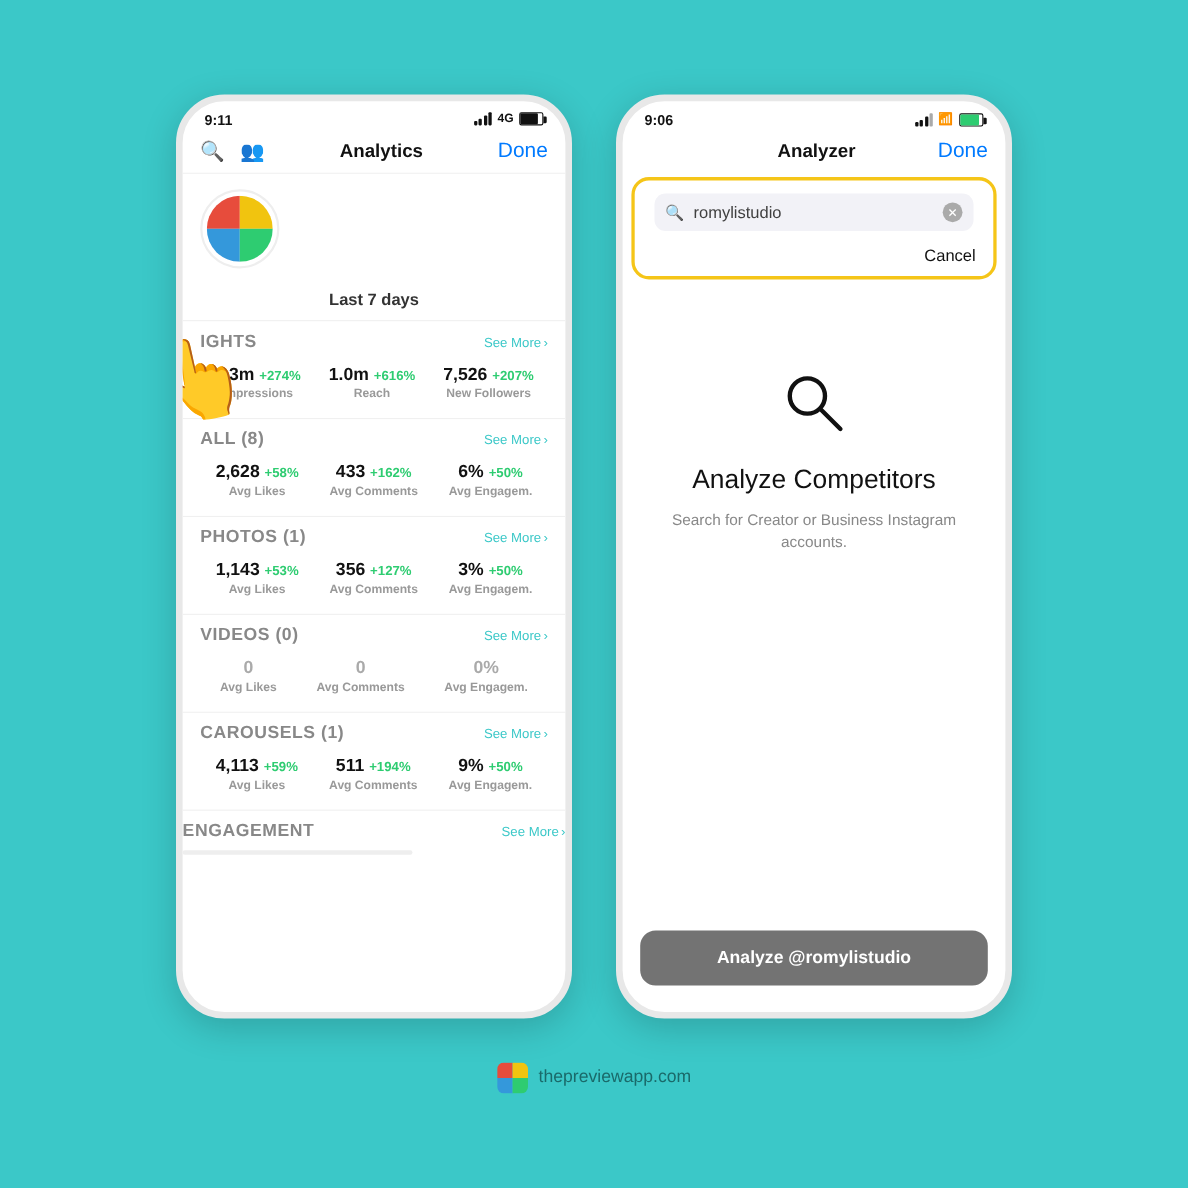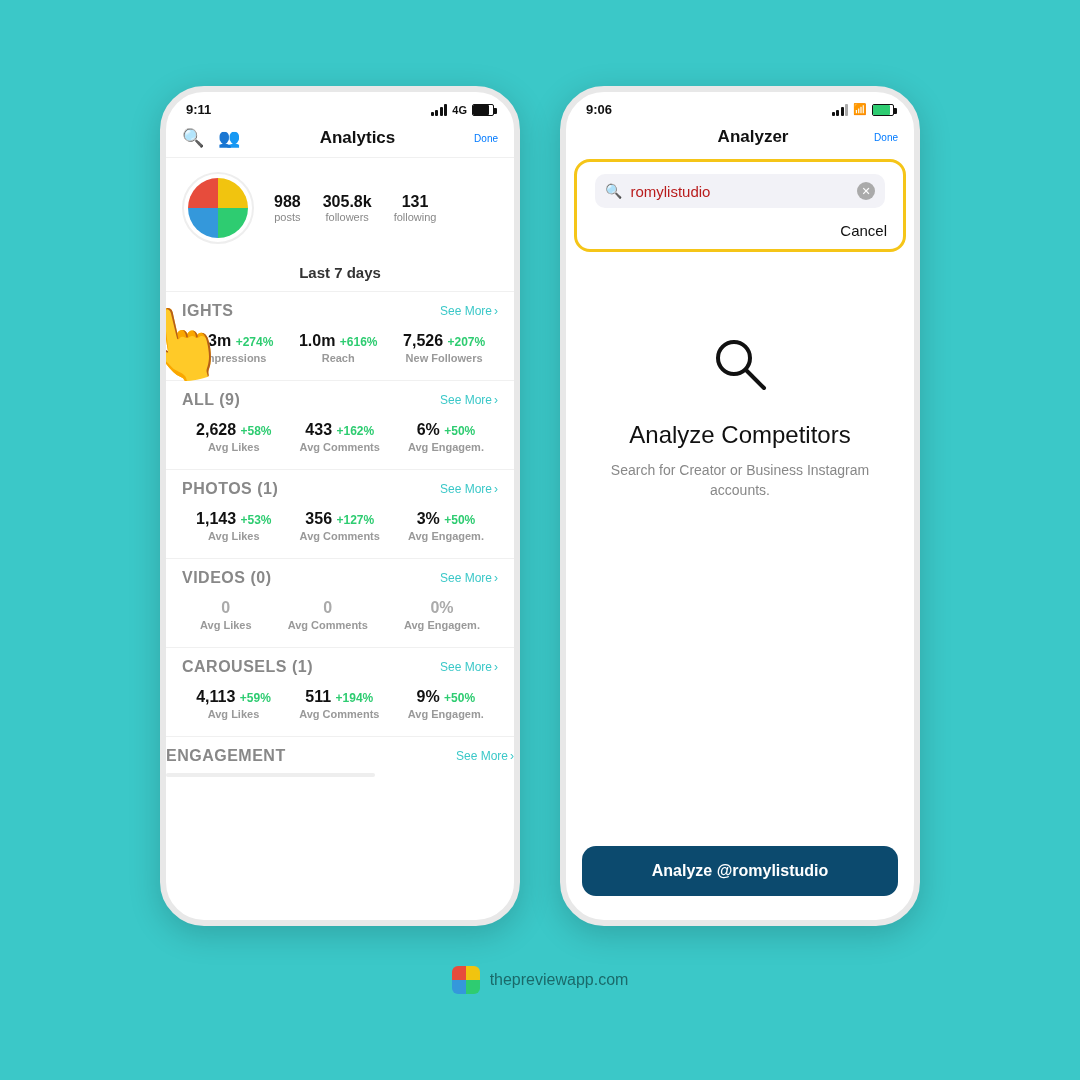--- a/index.html
+++ b/index.html
@@ -35,21 +35,21 @@
     .phone-inner {
       width: 100%;
       height: 100%;
       overflow: hidden;
       position: relative;
     }
     
     .status-bar {
       display: flex;
       justify-content: space-between;
-      align-items: center;
+      align-items: flex-start;
       padding: 10px 20px 6px;
       font-size: 13px;
       font-weight: 600;
       color: #111;
     }
     .status-icons {
       display: flex;
       align-items: center;
       gap: 5px;
       font-size: 12px;
@@ -61,21 +61,21 @@
       justify-content: space-between;
       padding: 4px 16px 8px;
       border-bottom: 1px solid #f0f0f0;
     }
     .nav-title {
       font-size: 17px;
       font-weight: 600;
       color: #111;
     }
     .nav-btn {
-      font-size: 10px;
+      font-size: 19px;
       color: #007AFF;
       font-weight: 400;
     }
     .nav-left {
       display: flex;
       align-items: center;
       gap: 14px;
     }
     
     .profile-row {
@@ -214,21 +214,21 @@
       background: #f2f2f7;
       border-radius: 10px;
       display: flex;
       align-items: center;
       padding: 8px 10px;
       gap: 8px;
     }
     .analyzer-search-input {
       flex: 1;
       font-size: 15px;
-      color: #b91c1c;
+      color: #404040;
       background: transparent;
       border: none;
       outline: none;
     }
     .search-clear {
       width: 18px;
       height: 18px;
       background: #aaa;
       border-radius: 50%;
       display: flex;
@@ -268,21 +268,21 @@
     .analyzer-subtitle {
       font-size: 14px;
       color: #888;
       line-height: 1.4;
     }
     .analyze-btn {
       position: absolute;
       bottom: 24px;
       left: 16px;
       right: 16px;
-      background: #0c4a6e;
+      background: #737373;
       border-radius: 14px;
       padding: 16px;
       text-align: center;
       color: #fff;
       font-size: 16px;
       font-weight: 600;
     }
 
     
     .footer {
@@ -405,34 +405,20 @@
 
       <div class="profile-row">
         <div class="avatar">
           <div class="avatar-grid">
             <div style="background:#e74c3c;"></div>
             <div style="background:#f1c40f;"></div>
             <div style="background:#3498db;"></div>
             <div style="background:#2ecc71;"></div>
           </div>
         </div>
-        <div class="profile-stats">
-          <div class="stat-item">
-            <span class="stat-number">988</span>
-            <span class="stat-label">posts</span>
-          </div>
-          <div class="stat-item">
-            <span class="stat-number">305.8k</span>
-            <span class="stat-label">followers</span>
-          </div>
-          <div class="stat-item">
-            <span class="stat-number">131</span>
-            <span class="stat-label">following</span>
-          </div>
-        </div>
       </div>
 
       <div class="period-bar">Last 7 days</div>
 
       <div class="section">
         <div class="section-header">
           <span class="section-title">I<span>GHTS</span></span>
           <span class="see-more">
             <span>See More</span> ›
           </span>
@@ -448,21 +434,21 @@
           </div>
           <div class="metric-item">
             <span class="metric-value">7,526 <span class="metric-change">+207%</span></span>
             <span class="metric-label">New Followers</span>
           </div>
         </div>
       </div>
 
       <div class="section">
         <div class="section-header">
-          <span class="section-title">ALL (9)</span>
+          <span class="section-title">ALL (8)</span>
           <span class="see-more">
             <span>See More</span> ›
           </span>
         </div>
         <div class="metrics-row">
           <div class="metric-item">
             <span class="metric-value">2,628 <span class="metric-change">+58%</span></span>
             <span class="metric-label">Avg Likes</span>
           </div>
           <div class="metric-item">

